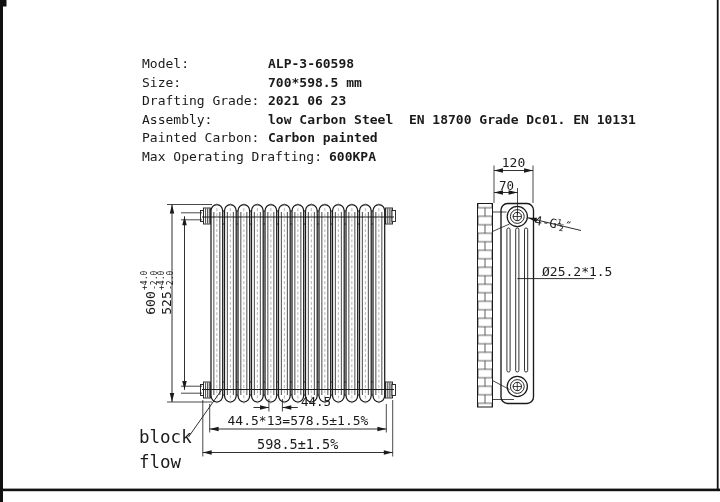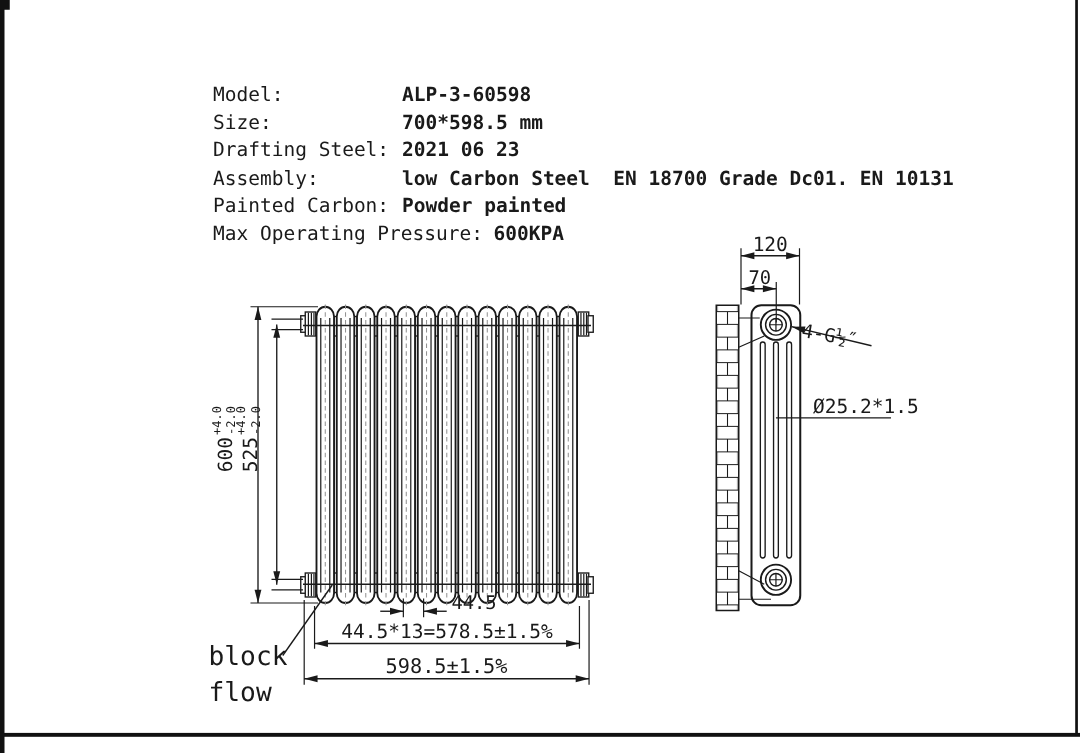--- a/index.html
+++ b/index.html
@@ -21,24 +21,24 @@
   .outline{fill:none;stroke:#1a1a1a;}
 </style>
 </head>
 <body>
 
 <div class="sheet">
 
   <div class="spec-table">
     <div class="spec-row"><span class="spec-label">Model:</span><span class="spec-value">ALP-3-60598</span></div>
     <div class="spec-row"><span class="spec-label">Size:</span><span class="spec-value">700*598.5 mm</span></div>
-    <div class="spec-row"><span class="spec-label">Drafting Steel:</span><span class="spec-value">2021 06 23</span></div>
+    <div class="spec-row"><span class="spec-label">Drafting Grade:</span><span class="spec-value">2021 06 23</span></div>
     <div class="spec-row"><span class="spec-label">Assembly:</span><span class="spec-value">low Carbon Steel  EN 18700 Grade Dc01. EN 10131</span></div>
-    <div class="spec-row"><span class="spec-label">Painted Carbon:</span><span class="spec-value">Powder painted</span></div>
-    <div class="spec-row"><span class="spec-label">Max Operating Pressure:</span><span class="spec-value">600KPA</span></div>
+    <div class="spec-row"><span class="spec-label">Painted Carbon:</span><span class="spec-value">Carbon painted</span></div>
+    <div class="spec-row"><span class="spec-label">Max Operating Drafting:</span><span class="spec-value">600KPA</span></div>
   </div>
 
   <svg width="720" height="502" viewBox="0 0 720 502">
     <defs>
       <marker id="arr" viewBox="0 0 10 6" refX="9.5" refY="3" markerWidth="11" markerHeight="6.6" orient="auto-start-reverse">
         <path d="M0.5,0.7 L9.5,3 L0.5,5.3 Z" fill="#1a1a1a"></path>
       </marker>
       <pattern id="brick" x="477.5" y="203.5" width="15" height="17" patternUnits="userSpaceOnUse">
         <path d="M0,4.25H15 M0,12.75H15 M7.5,4.25V12.75 M0.45,12.75V17 M0.45,0V4.25 M14.55,12.75V17 M14.55,0V4.25" stroke="#1a1a1a" stroke-width="0.7" fill="none"></path>
       </pattern>

